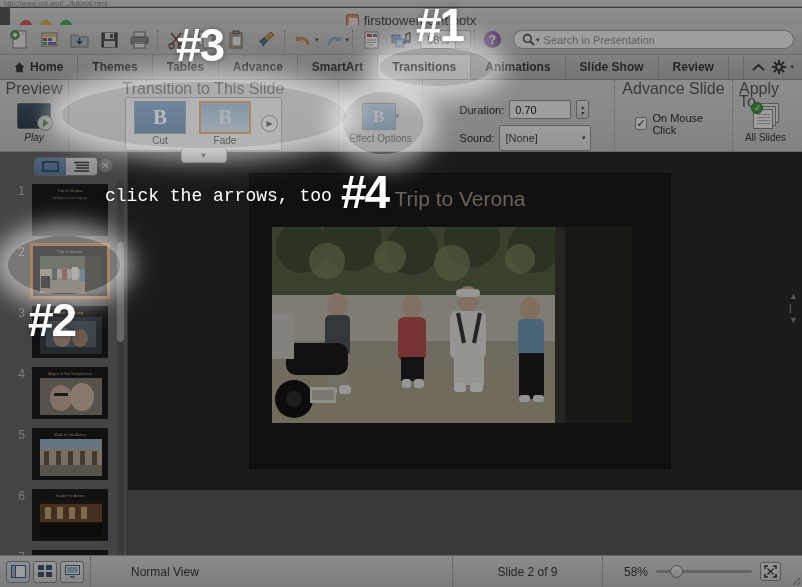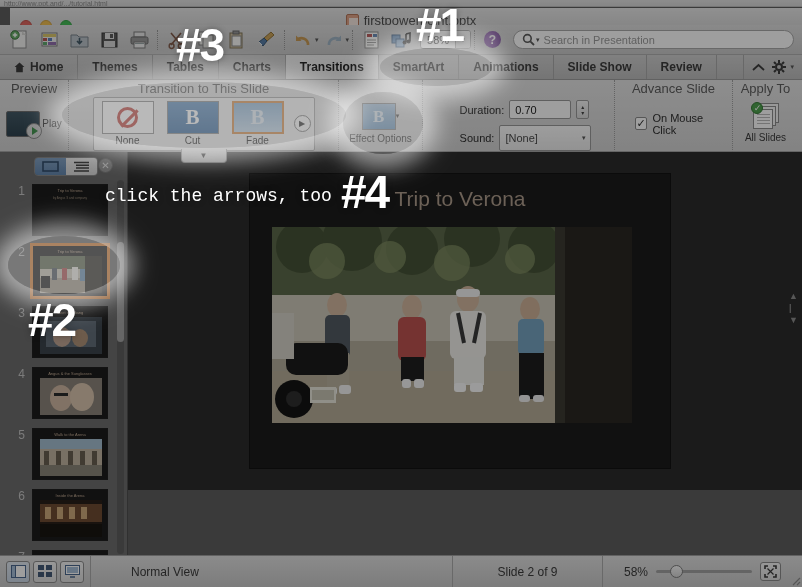--- a/index.html
+++ b/index.html
@@ -89,21 +89,21 @@
   .tabend{display:flex;align-items:center;gap:7px;padding:0 8px;border-left:1px solid #a8a8a8;}
   
   .ribbon{
     position:absolute;top:80px;left:0;width:802px;height:72px;
     background:linear-gradient(#e4e4e4,#d3d3d3);
     border-bottom:1px solid #a5a5a5;
     display:flex;
   }
   .rgroup{display:flex;flex-direction:column;align-items:center;position:relative;padding:0 6px;height:72px;}
   .rgroup + .rgroup{border-left:1px dotted #a0a0a0;}
-  .glabel{font-size:13px;color:#5d5d5d;margin-top:2px;height:13px;line-height:13px;}
+  .glabel{font-size:16px;color:#5d5d5d;margin-top:2px;height:13px;line-height:13px;}
   .gbody{flex:1;display:flex;align-items:center;gap:8px;}
   .play-ico{width:34px;height:26px;background:linear-gradient(#3d5a6b,#294454);border:1px solid #6f6f6f;border-radius:2px;position:relative;}
   .play-ico:after{content:"";position:absolute;right:-3px;bottom:-3px;width:14px;height:14px;border-radius:50%;
     background:#dcdcdc;border:1px solid #8a8a8a;}
   .play-ico:before{content:"";position:absolute;right:1px;bottom:1px;width:0;height:0;z-index:2;
     border-left:6px solid #2f9b3f;border-top:4px solid transparent;border-bottom:4px solid transparent;}
   .undercap{font-size:10px;color:#3b3b3b;text-align:center;height:13px;line-height:13px;}
   .transgallery{
     display:flex;align-items:center;background:#f0f0f0;border:1px solid #9f9f9f;border-radius:2px;height:54px;padding:2px 3px;gap:3px;
   }
@@ -351,27 +351,27 @@
         </svg>
       <span>Home</span>
     </div>
     <div class="tab">
         <span>Themes</span>
       </div>
     <div class="tab">
         <span>Tables</span>
       </div>
     <div class="tab">
-        <span>Charts</span>
+        <span>Advance</span>
+      </div>
+    <div class="tab">
+        <span>SmartArt</span>
       </div>
     <div class="tab active">
         <span>Transitions</span>
-      </div>
-    <div class="tab">
-        <span>SmartArt</span>
       </div>
     <div class="tab">
         <span>Animations</span>
       </div>
     <div class="tab">
         <span>Slide Show</span>
       </div>
     <div class="tab">
         <span>Review</span>
       </div>
@@ -388,37 +388,31 @@
         </svg>
       <span class="caret">▾</span>
     </div>
   </div>
 
   <div class="ribbon">
 
     <div class="rgroup" style="width:68px;">
       <div class="glabel">Preview</div>
       <div class="gbody">
-        <div style="display:flex;flex-direction:row;align-items:center;gap:2px;">
+        <div style="display:flex;flex-direction:column;align-items:center;gap:2px;font-style:italic;">
           <span class="play-ico"></span>
           <span class="undercap">Play</span>
         </div>
       </div>
     </div>
 
     <div class="rgroup" style="width:270px;">
       <div class="glabel">Transition to This Slide</div>
       <div class="gbody">
         <div class="transgallery">
-          <div class="tcell">
-            <div class="tthumb">
-                <span class="noneglyph"></span>
-              </div>
-            <span class="tlabel">None</span>
-          </div>
           <div class="tcell">
             <div class="tthumb blue">
                 <span class="bletter">B</span>
               </div>
             <span class="tlabel">Cut</span>
           </div>
           <div class="tcell">
             <div class="tthumb fade sel">
                 <span class="bletter ghost">B</span>
               </div>

